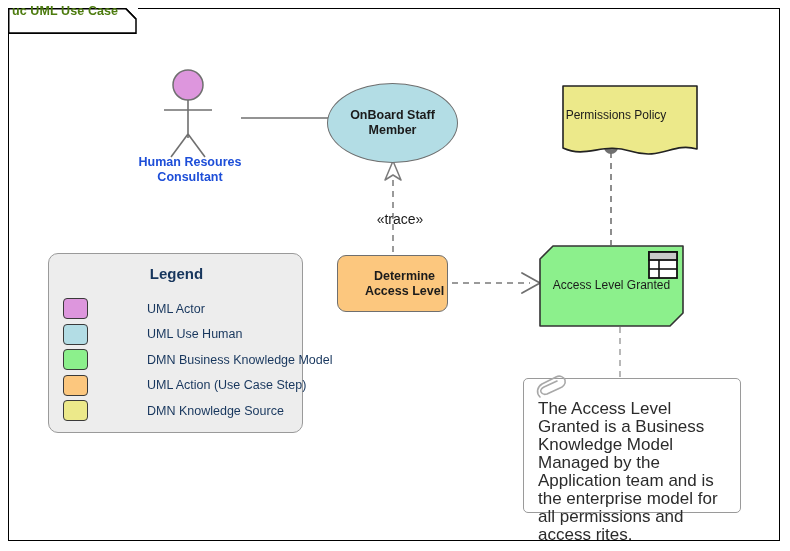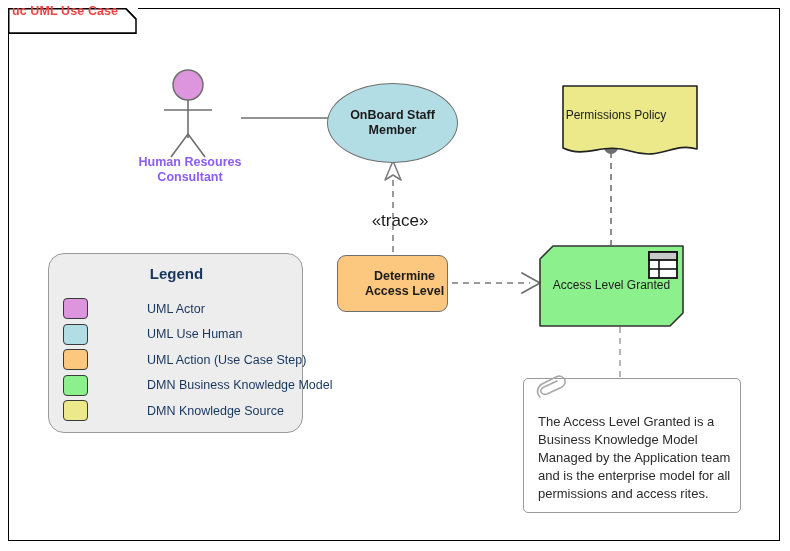--- a/index.html
+++ b/index.html
@@ -37,21 +37,21 @@
     box-sizing: border-box;
     background: #ffffff;
   }
   .frame-tab svg { display: block; }
   .frame-tab-label {
     position: absolute;
     left: 12px;
     top: 4px;
     font-size: 12.5px;
     font-weight: bold;
-    color: #ef4444;
+    color: #4d7c0f;
     white-space: nowrap;
     letter-spacing: 0.1px;
   }
 
   
   .layer {
     position: absolute;
     left: 0; top: 0;
     width: 790px;
     height: 551px;
@@ -61,21 +61,21 @@
 
   
   .actor-label {
     position: absolute;
     left: 120px;
     top: 155px;
     width: 140px;
     text-align: center;
     font-size: 12.5px;
     font-weight: bold;
-    color: #8b5cf6;
+    color: #1d4ed8;
     line-height: 15px;
   }
 
   
   .usecase {
     position: absolute;
     left: 327px;
     top: 83px;
     width: 131px;
     height: 80px;
@@ -156,63 +156,63 @@
     color: #1b1b1b;
   }
 
   
   .trace-label {
     position: absolute;
     left: 360px;
     top: 211px;
     width: 80px;
     text-align: center;
-    font-size: 17px;
+    font-size: 14px;
     color: #1b1b1b;
   }
 
   
   .note {
     position: absolute;
     left: 523px;
     top: 378px;
     width: 218px;
     height: 135px;
     background: #ffffff;
     border: 1.2px solid #9a9a9a;
     border-radius: 5px;
     box-sizing: border-box;
   }
   .note-text {
     position: absolute;
     left: 14px;
-    top: 34px;
+    top: 21px;
     width: 196px;
-    font-size: 13px;
+    font-size: 17px;
     color: #2b2b2b;
     line-height: 18px;
   }
   .note-clip {
     position: absolute;
     left: 8px;
     top: -6px;
     width: 40px;
     height: 34px;
   }
 
   
   .legend {
     position: absolute;
     left: 48px;
     top: 253px;
     width: 255px;
     height: 180px;
     background: #ededed;
     border: 1.2px solid #9a9a9a;
-    border-radius: 16px;
+    border-radius: 10px;
     box-sizing: border-box;
     padding-left: 28px;
   }
   .legend-title {
     position: absolute;
     left: 0;
     top: 11px;
     width: 255px;
     text-align: center;
     font-size: 15px;
@@ -334,30 +334,30 @@
         <span class="legend-swatch" style="background:#dd96dd"></span>
         <span class="legend-text">UML Actor</span>
       </div>
 
       <div class="legend-row">
         <span class="legend-swatch" style="background:#b3dde5"></span>
         <span class="legend-text">UML Use Human</span>
       </div>
 
       <div class="legend-row">
+        <span class="legend-swatch" style="background:#8cf08c"></span>
+        <span class="legend-text">DMN Business Knowledge Model</span>
+      </div>
+
+      <div class="legend-row">
         <span class="legend-swatch" style="background:#fcc77e"></span>
         <span class="legend-text">UML Action (Use Case Step)</span>
       </div>
 
       <div class="legend-row">
-        <span class="legend-swatch" style="background:#8cf08c"></span>
-        <span class="legend-text">DMN Business Knowledge Model</span>
-      </div>
-
-      <div class="legend-row">
         <span class="legend-swatch" style="background:#ece98a"></span>
         <span class="legend-text">DMN Knowledge Source</span>
       </div>
 
     </div>
   </div>
 
 </div>
 
 </body></html>

